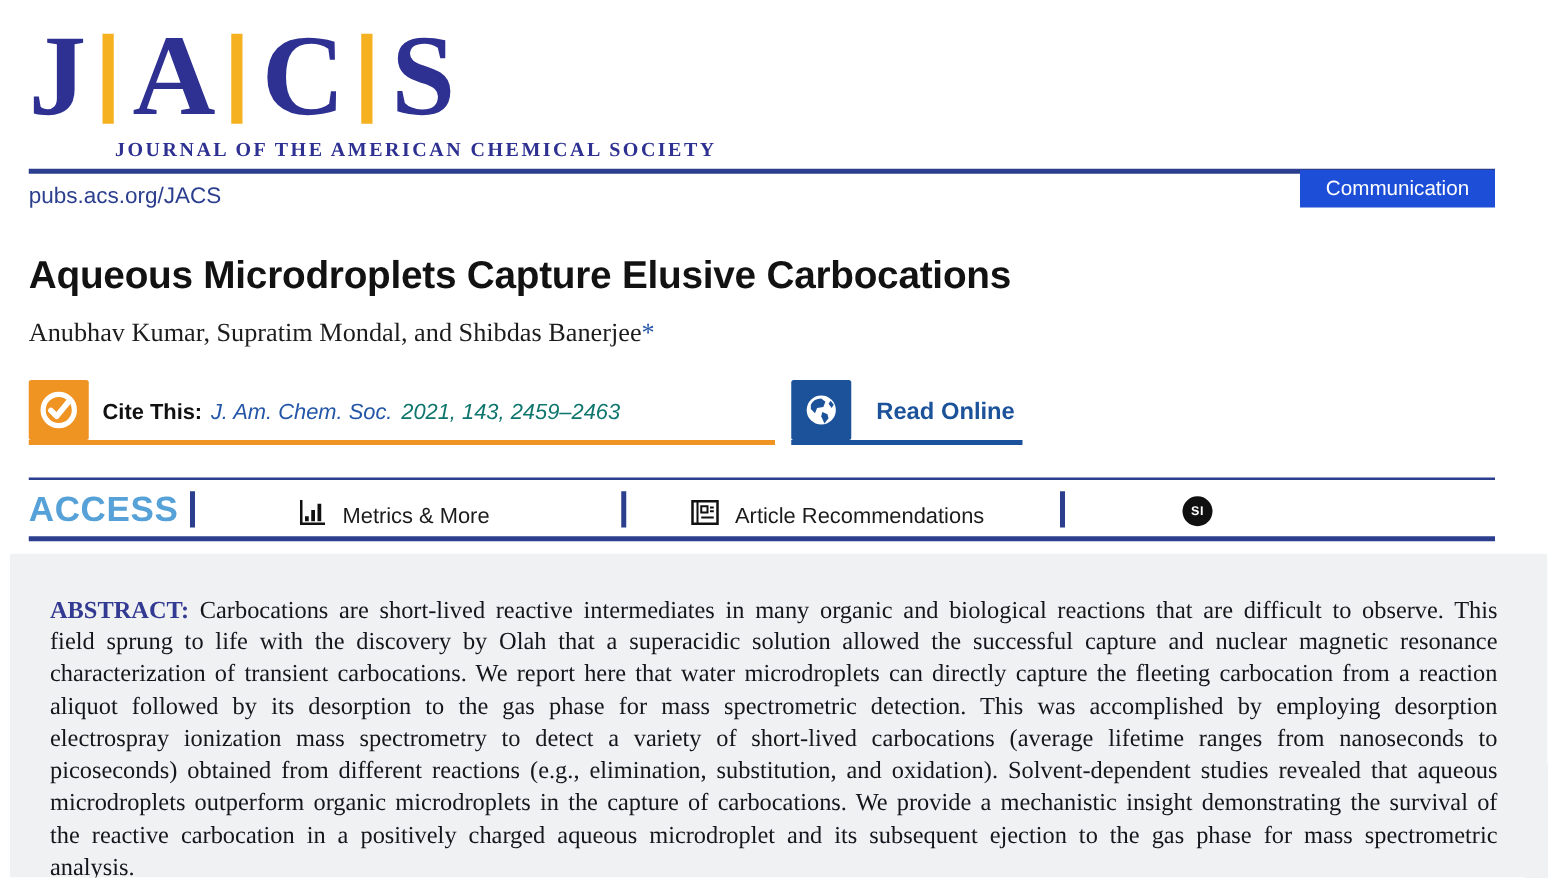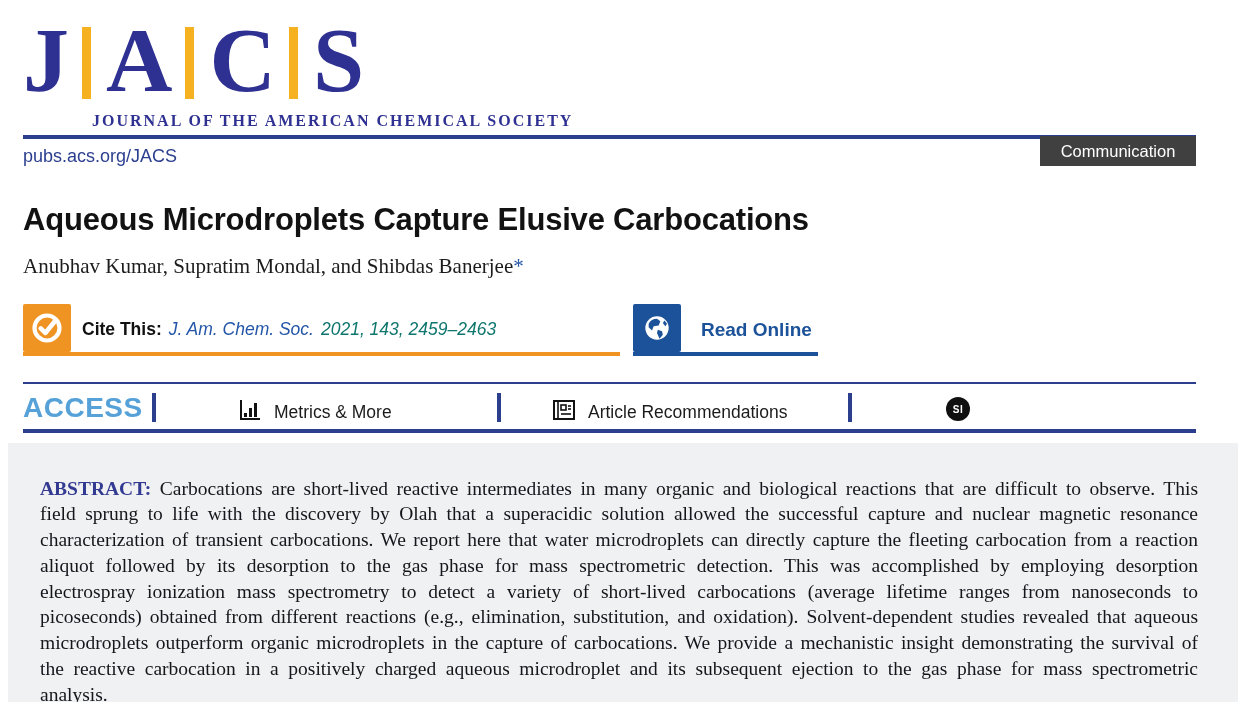--- a/index.html
+++ b/index.html
@@ -15,21 +15,21 @@
     font-family:"Liberation Serif",serif;font-weight:bold;color:#2E3192;
     font-size:92px;line-height:92px;letter-spacing:-2px;
   }
   .gold-bar{width:9px;height:72px;background:#F5B120;margin-top:13px;}
   .tagline{
     left:76px;top:112px;font-family:"Liberation Serif",serif;font-weight:bold;
     color:#2E3192;font-size:16px;letter-spacing:2px;margin-left:16px;
   }
   .header-rule{left:23px;top:135px;width:1173px;height:4px;background:#2C3F8F;}
   .badge{
-    left:1040px;top:136px;width:156px;height:30px;background:#404040;
+    left:1040px;top:136px;width:156px;height:30px;background:#1d4ed8;
     display:flex;align-items:center;justify-content:center;
     color:#fff;font-size:16.5px;cursor:pointer;
   }
   .pubs-url{left:23px;top:146px;font-size:18px;color:#2C3F8F;cursor:pointer;}
 
   
   .paper-title{left:23px;top:202px;font-size:31px;font-weight:bold;color:#121212;letter-spacing:-0.2px;}
   .authors{left:23px;top:254px;font-family:"Liberation Serif",serif;font-size:21px;color:#1c1c1c;}
   .authors .mark{color:#2456A8;cursor:pointer;}
 

